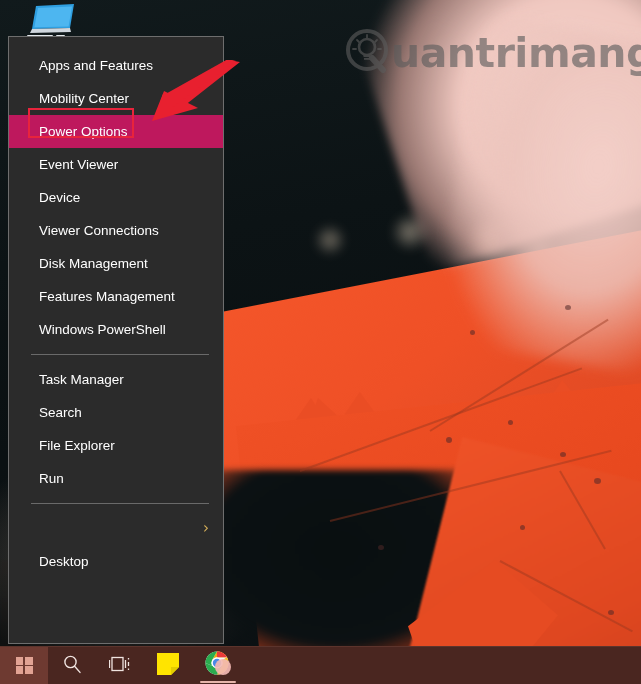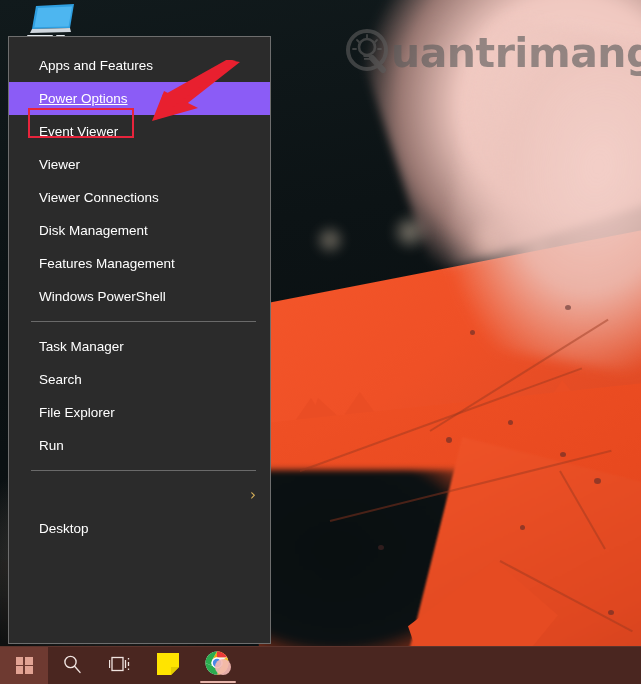--- a/index.html
+++ b/index.html
@@ -152,41 +152,41 @@
     top: 2px;
     width: 56px;
     height: 46px;
   }
 
   
   #winx-menu {
     position: absolute;
     left: 8px;
     top: 36px;
-    width: 263px;
+    width: 216px;
     height: 608px;
     background: #2b2b2b;
     border: 1px solid #6e6e6e;
     box-sizing: border-box;
     box-shadow: 0 0 0 0 rgba(0,0,0,0);
   }
   .menu-item {
     position: relative;
     height: 33px;
     line-height: 33px;
     padding-left: 30px;
     color: #ffffff;
     font-family: "Liberation Sans", sans-serif;
     font-size: 13.5px;
     white-space: nowrap;
     cursor: default;
     user-select: none;
   }
   .menu-item.highlighted {
-    background: #8b5cf6;
+    background: #be185d;
     text-decoration: underline;
   }
   .menu-item .chev {
     position: absolute;
     right: 14px;
     top: 0;
     height: 33px;
     line-height: 33px;
     font-size: 15px;
     color: #d9b25a;
@@ -323,28 +323,31 @@
       <rect x="32" y="33" width="9" height="6" rx="1" fill="#e3e8ec"></rect>
     </svg>
   </div>
 
   <div id="winx-menu">
     <div class="menu-gap-top"></div>
 
     <div class="menu-item">
       <span>Apps and Features</span>
     </div>
+    <div class="menu-item">
+      <span>Mobility Center</span>
+    </div>
     <div class="menu-item highlighted">
       <span>Power Options</span>
     </div>
     <div class="menu-item">
       <span>Event Viewer</span>
     </div>
     <div class="menu-item">
-      <span>Viewer</span>
+      <span>Device</span>
     </div>
     <div class="menu-item">
       <span>Viewer Connections</span>
     </div>
     <div class="menu-item">
       <span>Disk Management</span>
     </div>
     <div class="menu-item">
       <span>Features Management</span>
     </div>

